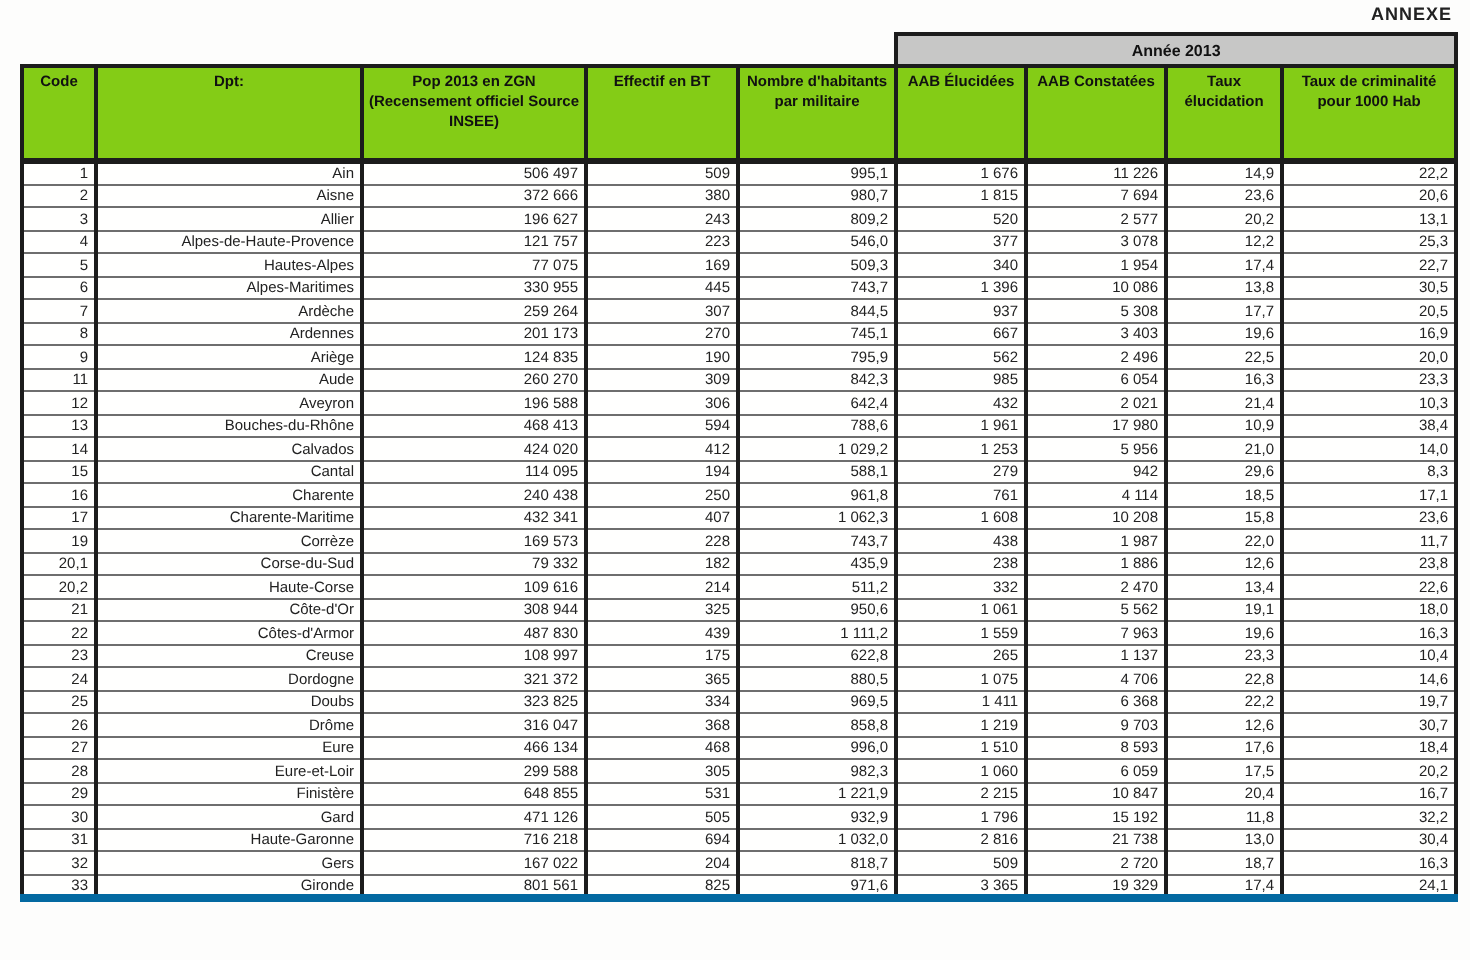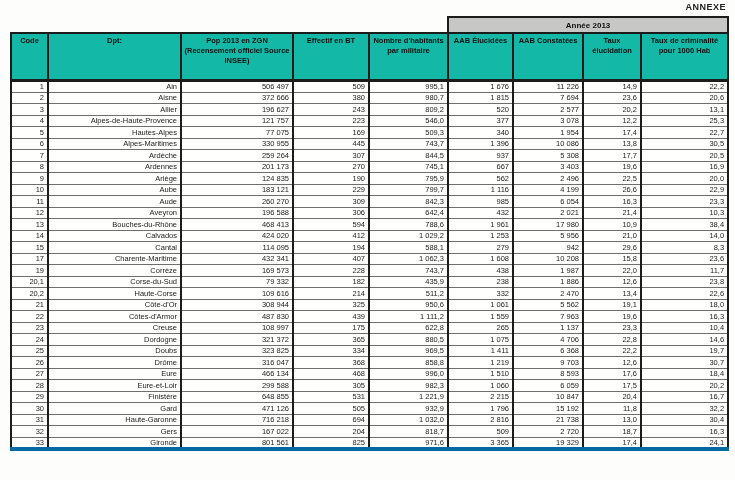--- a/index.html
+++ b/index.html
@@ -55,21 +55,21 @@
     background: #c7c7c6;
     font-size: 8px;
     font-weight: bold;
     text-align: center;
     padding: 1px 0;
     color: #111;
   }
   tr.col-headers th {
     border: 2px solid #1c1c1c;
     border-bottom: 3px solid #1c1c1c;
-    background: #14b8a6;
+    background: #84cc16;
     font-size: 7.5px;
     font-weight: bold;
     text-align: center;
     vertical-align: top;
     padding: 2px 2px 1px 2px;
     height: 42px;
     line-height: 1.3;
     color: #111;
   }
   tbody tr { height: 11.5px; }
@@ -219,31 +219,20 @@
           <td>Ariège</td>
           <td>124 835</td>
           <td>190</td>
           <td>795,9</td>
           <td>562</td>
           <td>2 496</td>
           <td>22,5</td>
           <td>20,0</td>
         </tr>
         <tr>
-          <td>10</td>
-          <td>Aube</td>
-          <td>183 121</td>
-          <td>229</td>
-          <td>799,7</td>
-          <td>1 116</td>
-          <td>4 199</td>
-          <td>26,6</td>
-          <td>22,9</td>
-        </tr>
-        <tr>
           <td>11</td>
           <td>Aude</td>
           <td>260 270</td>
           <td>309</td>
           <td>842,3</td>
           <td>985</td>
           <td>6 054</td>
           <td>16,3</td>
           <td>23,3</td>
         </tr>
@@ -285,20 +274,31 @@
           <td>Cantal</td>
           <td>114 095</td>
           <td>194</td>
           <td>588,1</td>
           <td>279</td>
           <td>942</td>
           <td>29,6</td>
           <td>8,3</td>
         </tr>
         <tr>
+          <td>16</td>
+          <td>Charente</td>
+          <td>240 438</td>
+          <td>250</td>
+          <td>961,8</td>
+          <td>761</td>
+          <td>4 114</td>
+          <td>18,5</td>
+          <td>17,1</td>
+        </tr>
+        <tr>
           <td>17</td>
           <td>Charente-Maritime</td>
           <td>432 341</td>
           <td>407</td>
           <td>1 062,3</td>
           <td>1 608</td>
           <td>10 208</td>
           <td>15,8</td>
           <td>23,6</td>
         </tr>

